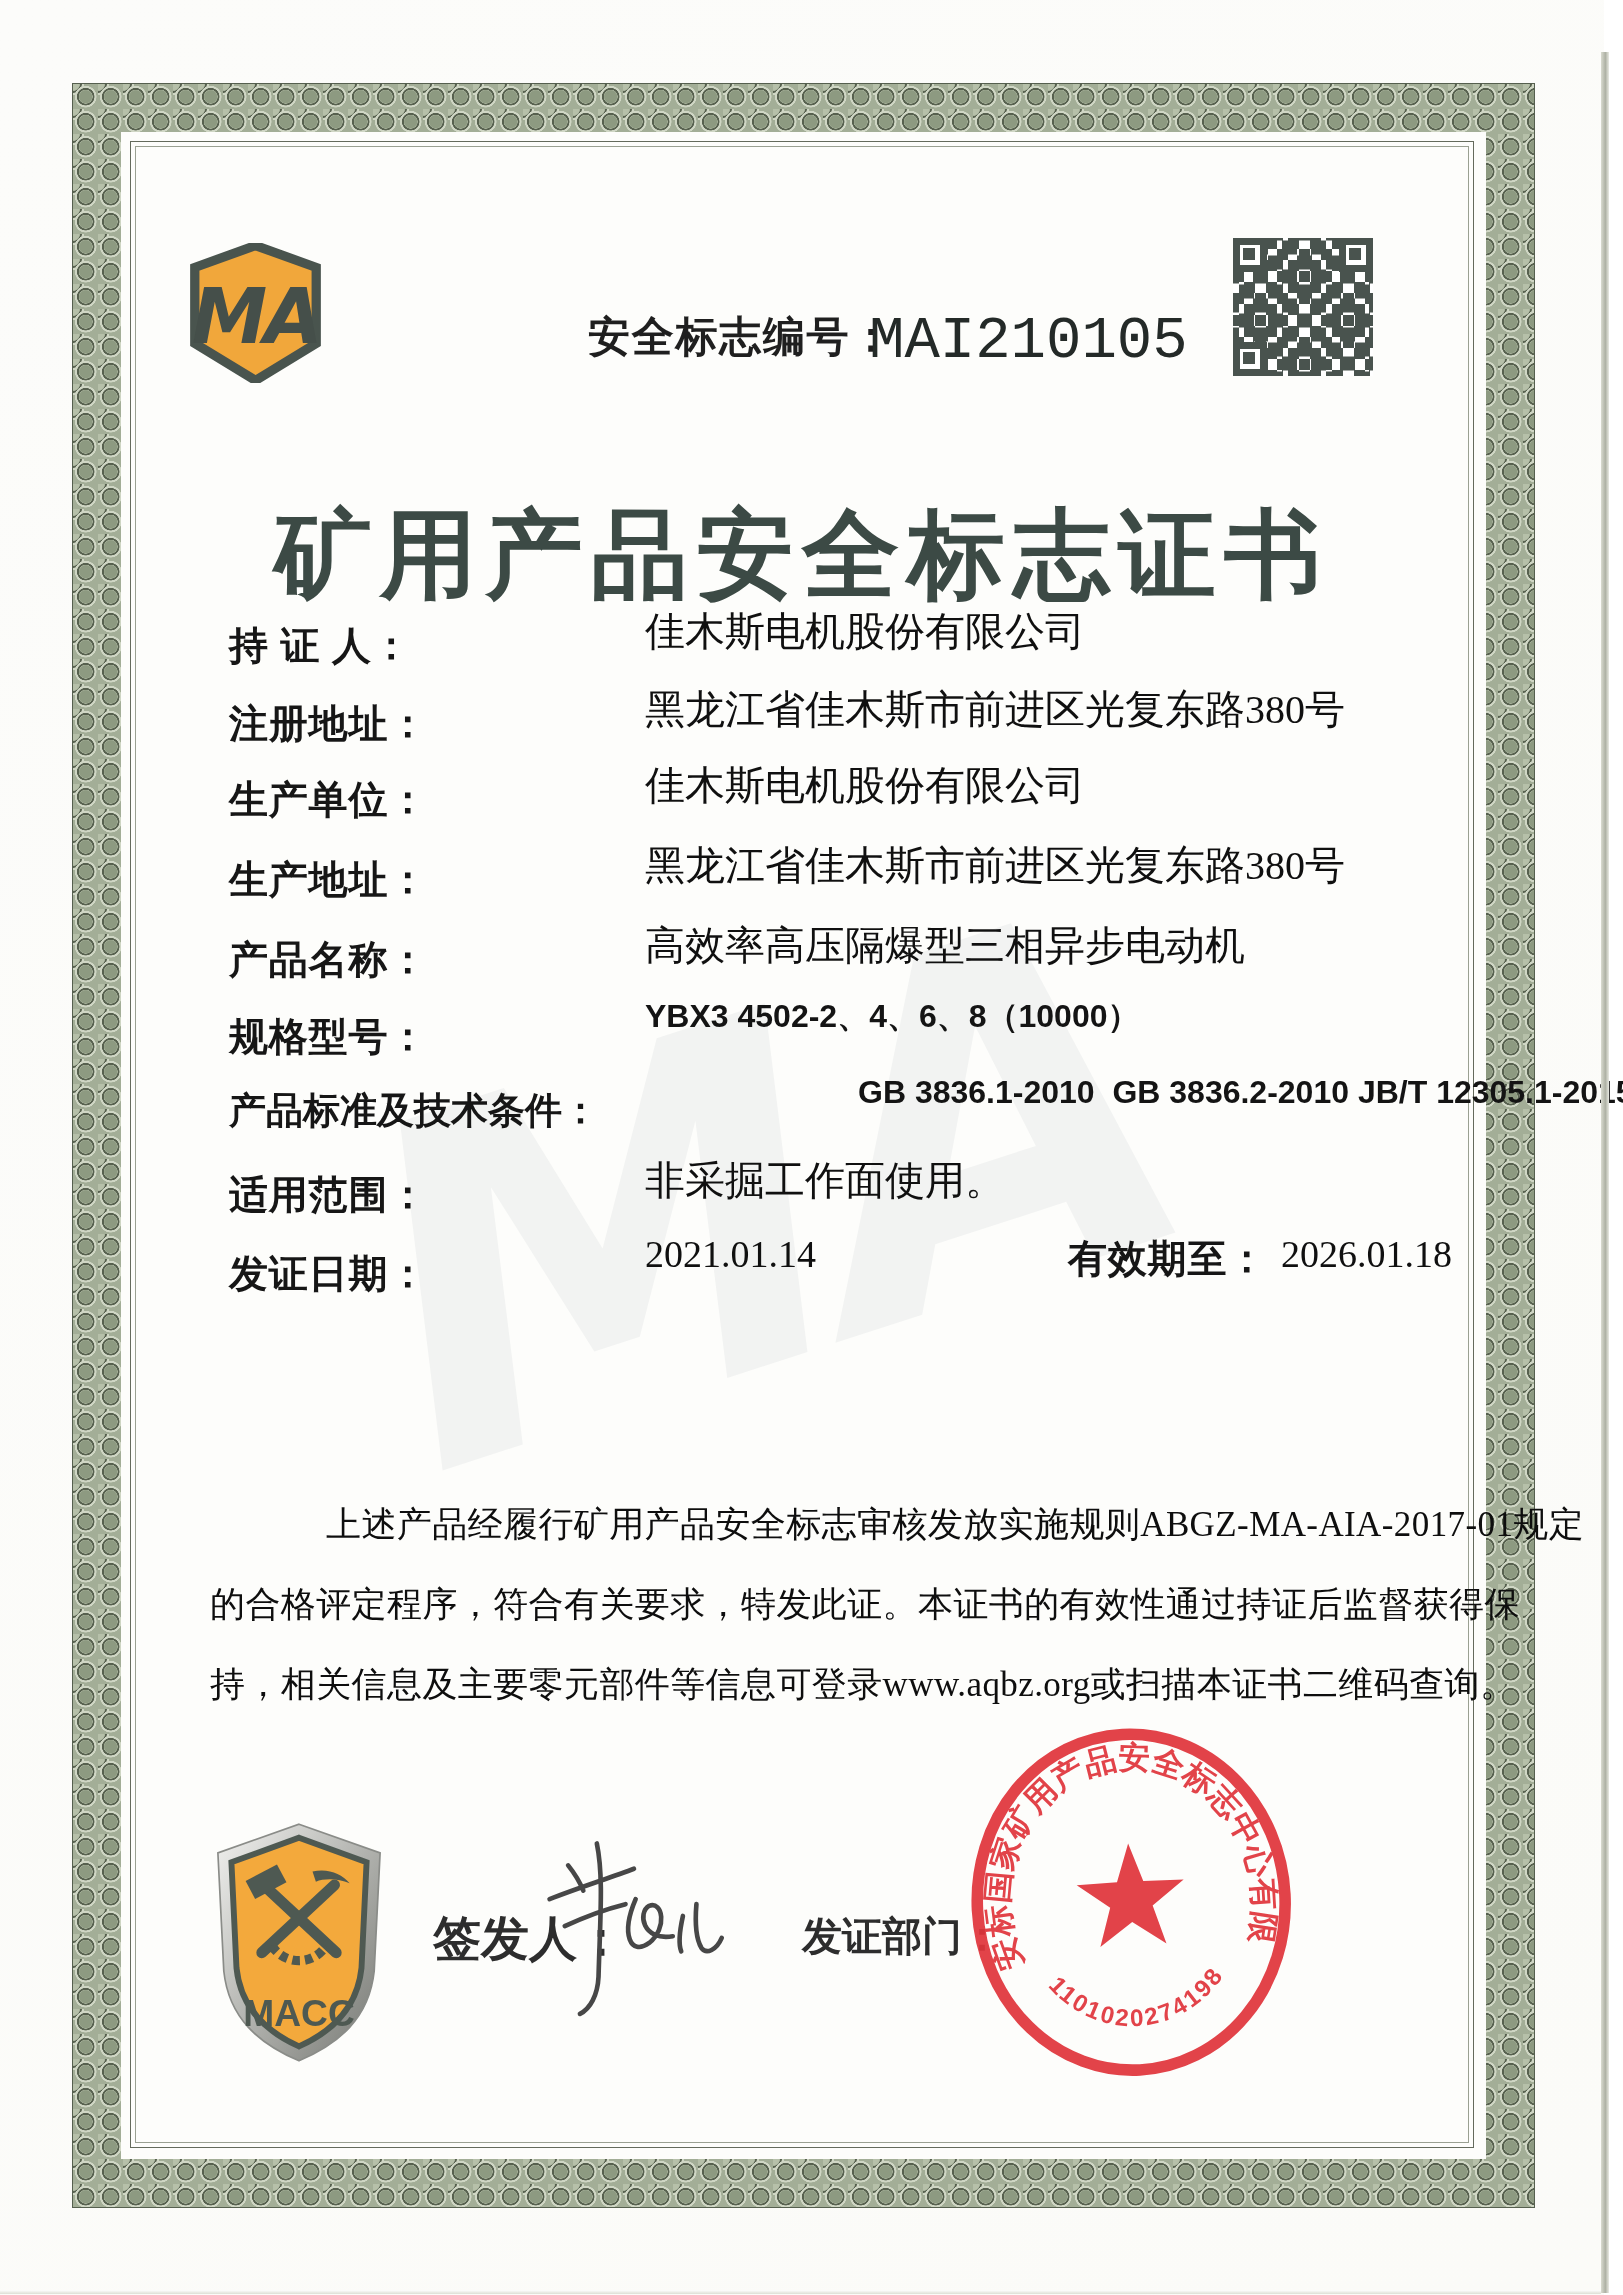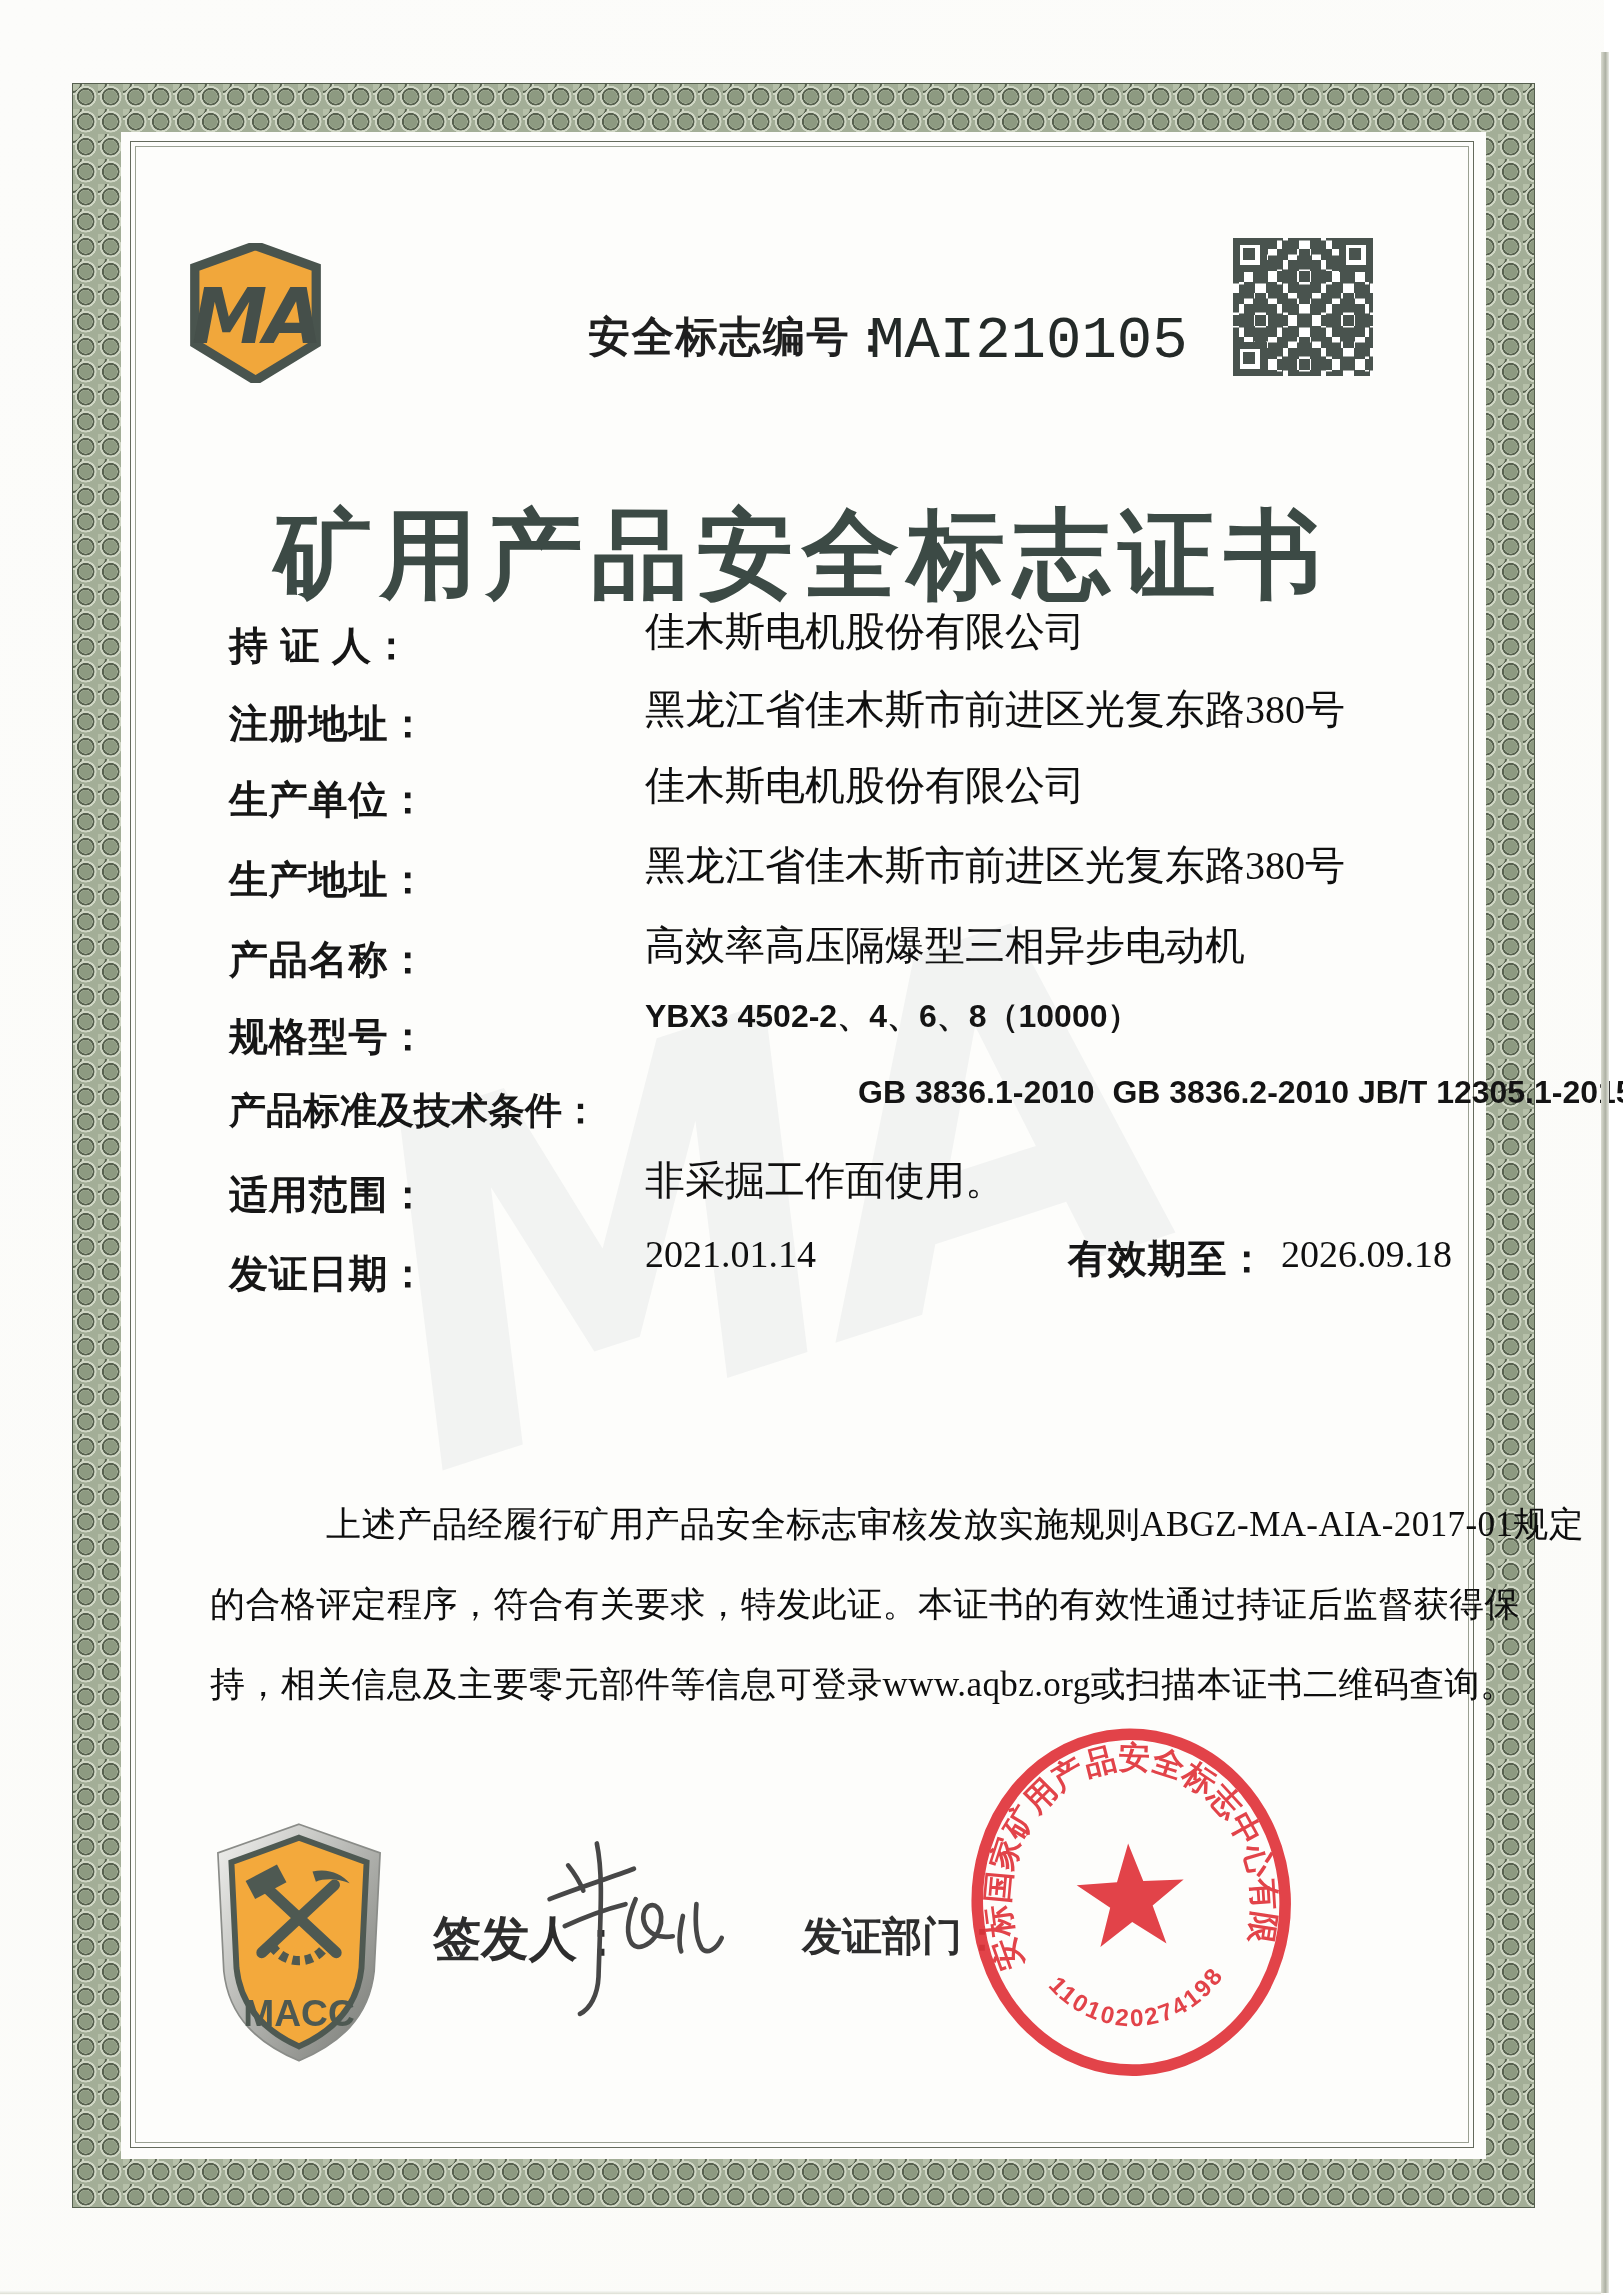--- a/index.html
+++ b/index.html
@@ -128,21 +128,21 @@
     <span class="val alnum std">GB 3836.1-2010  GB 3836.2-2010 JB/T 12305.1-2015</span>
   </div>
   <div class="row" style="top:1153px">
     <span class="lbl">适用范围：</span>
     <span class="val">非采掘工作面使用。</span>
   </div>
   <div class="row" style="top:1232px">
     <span class="lbl">发证日期：</span>
     <span class="val date">2021.01.14</span>
     <span class="lbl2">有效期至：</span>
-    <span class="val2">2026.09.18</span>
+    <span class="val2">2026.01.18</span>
   </div>
 
   <div class="stline first" style="top:1501px">上述产品经履行矿用产品安全标志审核发放实施规则ABGZ-MA-AIA-2017-01规定</div>
   <div class="stline" style="top:1581px">的合格评定程序，符合有关要求，特发此证。本证书的有效性通过持证后监督获得保</div>
   <div class="stline" style="top:1661px">持，相关信息及主要零元部件等信息可登录www.aqbz.org或扫描本证书二维码查询。</div>
 
   <svg class="macc-shield" viewBox="0 0 232 292">
     <defs>
       <linearGradient id="rim" x1="0" y1="0" x2="1" y2="1">
         <stop offset="0" stop-color="#f2f2f0"></stop>

